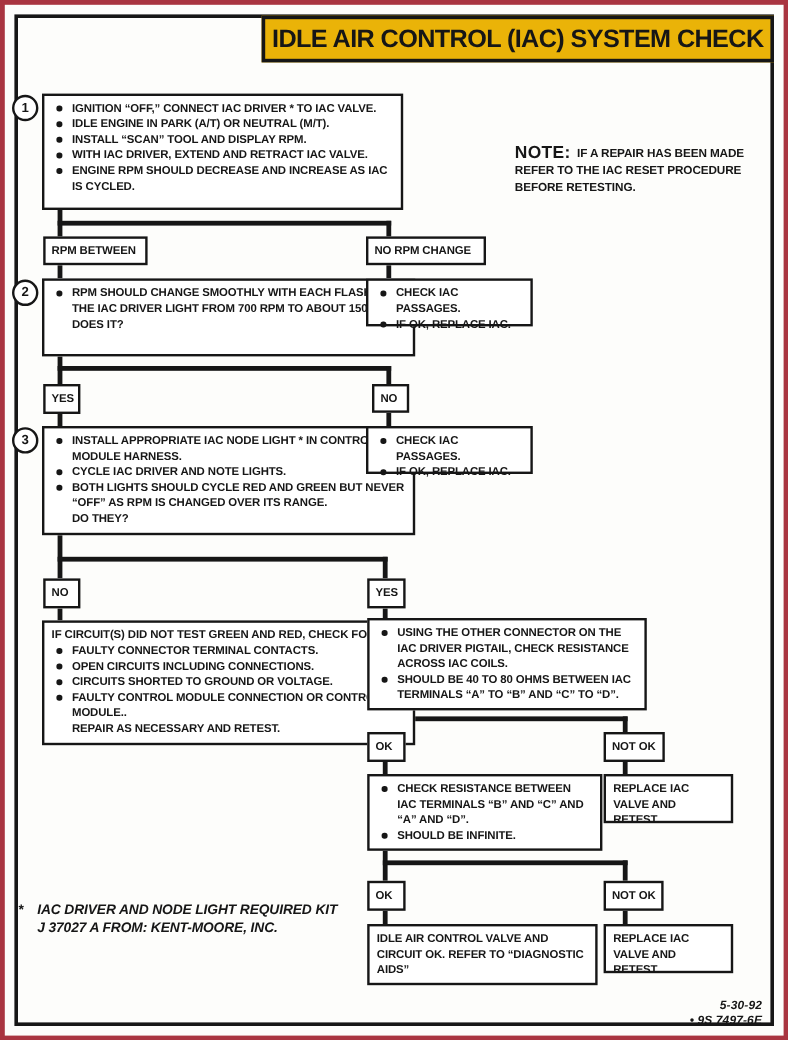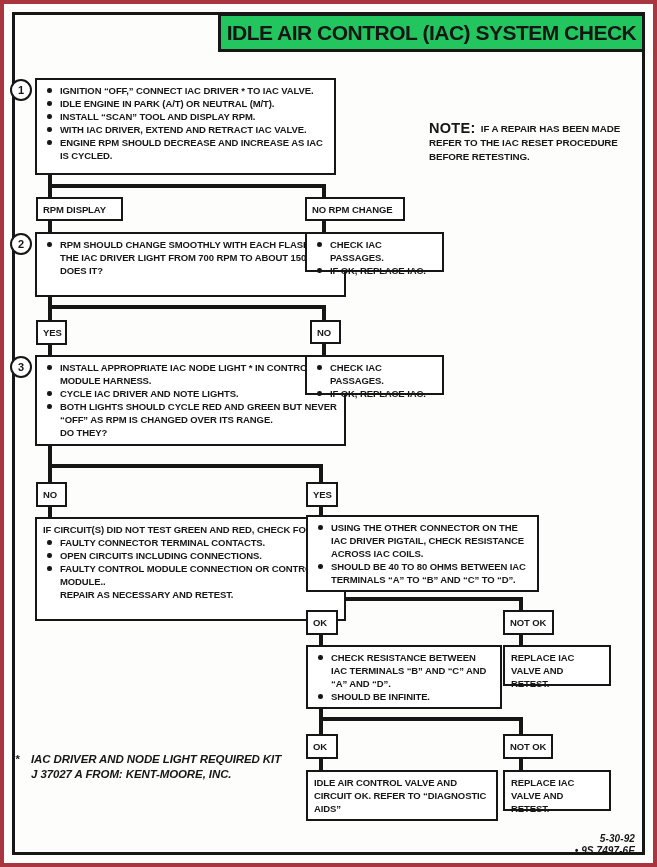--- a/index.html
+++ b/index.html
@@ -5,21 +5,21 @@
   html,body{margin:0;padding:0;background:#fff;}
   .page{
     position:relative;width:657px;height:867px;background:#fdfdfb;overflow:hidden;
     font-family:"Liberation Sans",sans-serif;font-weight:700;color:#161616;
     -webkit-font-smoothing:antialiased;
   }
   .red-frame{position:absolute;inset:0;border:4px solid #a93540;pointer-events:none;z-index:50;}
   .frame{position:absolute;left:12px;top:12px;width:633px;height:843px;border:3px solid #161616;box-sizing:border-box;background:transparent;}
   .title-box{
     position:absolute;left:218px;top:13px;width:427px;height:39px;border:3px solid #161616;
-    box-sizing:border-box;background:#22c55e;display:flex;align-items:center;justify-content:center;
+    box-sizing:border-box;background:#eab308;display:flex;align-items:center;justify-content:center;
     font-size:21px;letter-spacing:-0.5px;white-space:nowrap;z-index:5;
   }
   .box{
     position:absolute;background:#fff;border:2px solid #161616;box-sizing:border-box;
     padding:4px 6px 2px 6px;font-size:9.5px;line-height:13px;letter-spacing:-0.1px;z-index:3;
   }
   .label{
     position:absolute;background:#fff;border:2px solid #161616;box-sizing:border-box;
     font-size:9.5px;letter-spacing:-0.1px;display:flex;align-items:center;padding-left:5px;z-index:4;
   }
@@ -61,21 +61,21 @@
     <div class="li">IDLE ENGINE IN PARK (A/T) OR NEUTRAL (M/T).</div>
     <div class="li">INSTALL “SCAN” TOOL AND DISPLAY RPM.</div>
     <div class="li">WITH IAC DRIVER, EXTEND AND RETRACT IAC VALVE.</div>
     <div class="li">ENGINE RPM SHOULD DECREASE AND INCREASE AS IAC IS CYCLED.</div>
   </div>
 
   <i class="vline" style="left:48px;top:175px;height:23px;"></i>
   <i class="hline" style="left:48px;top:184px;width:278px;"></i>
   <i class="vline" style="left:322px;top:184px;height:14px;"></i>
 
-  <div class="label" style="left:36px;top:197px;width:87px;height:24px;">RPM DISPLAY</div>
+  <div class="label" style="left:36px;top:197px;width:87px;height:24px;">RPM BETWEEN</div>
   <div class="label" style="left:305px;top:197px;width:100px;height:24px;">NO RPM CHANGE</div>
 
   <i class="vline" style="left:48px;top:221px;height:11px;"></i>
   <i class="vline" style="left:322px;top:221px;height:11px;"></i>
 
   <div class="circle" style="left:10px;top:233px;">2</div>
   <div class="box" style="left:35px;top:232px;width:311px;height:65px;">
     <div class="li">RPM SHOULD CHANGE SMOOTHLY WITH EACH FLASH OF THE IAC DRIVER LIGHT FROM 700 RPM TO ABOUT 1500 RPM.</div>
     <div class="cont">DOES IT?</div>
   </div>
@@ -115,20 +115,21 @@
   <div class="label" style="left:36px;top:482px;width:31px;height:25px;">NO</div>
   <div class="label" style="left:306px;top:482px;width:32px;height:25px;">YES</div>
 
   <i class="vline" style="left:48px;top:507px;height:10px;"></i>
   <i class="vline" style="left:319px;top:507px;height:9px;"></i>
 
   <div class="box" style="left:35px;top:517px;width:311px;height:104px;">
     <div class="hdr">IF CIRCUIT(S) DID NOT TEST GREEN AND RED, CHECK FOR:</div>
     <div class="li">FAULTY CONNECTOR TERMINAL CONTACTS.</div>
     <div class="li">OPEN CIRCUITS INCLUDING CONNECTIONS.</div>
+    <div class="li">CIRCUITS SHORTED TO GROUND OR VOLTAGE.</div>
     <div class="li">FAULTY CONTROL MODULE CONNECTION OR CONTROL MODULE..</div>
     <div class="cont">REPAIR AS NECESSARY AND RETEST.</div>
   </div>
 
   <div class="box" style="left:306px;top:515px;width:233px;height:77px;">
     <div class="li">USING THE OTHER CONNECTOR ON THE IAC DRIVER PIGTAIL, CHECK RESISTANCE ACROSS IAC COILS.</div>
     <div class="li">SHOULD BE 40 TO 80 OHMS BETWEEN IAC TERMINALS “A” TO “B” AND “C” TO “D”.</div>
   </div>
 
   <i class="vline" style="left:319px;top:592px;height:18px;"></i>

